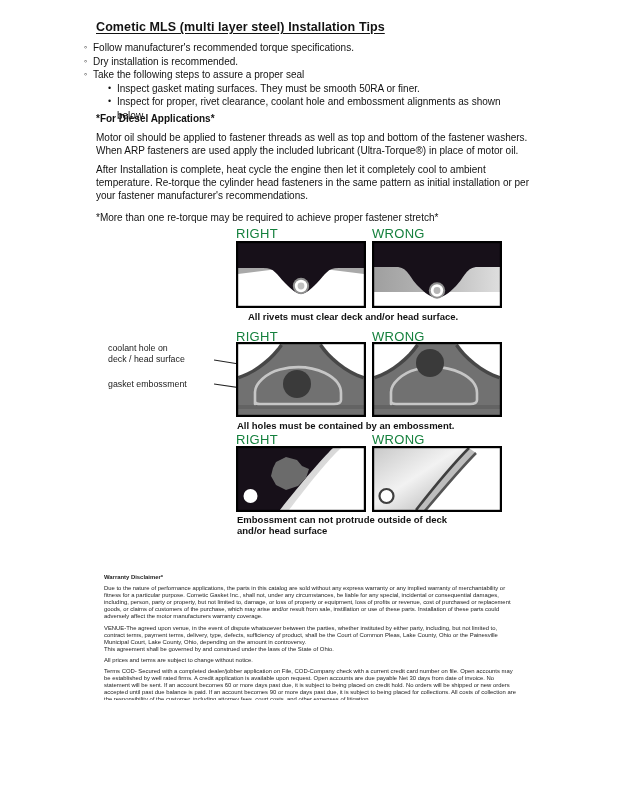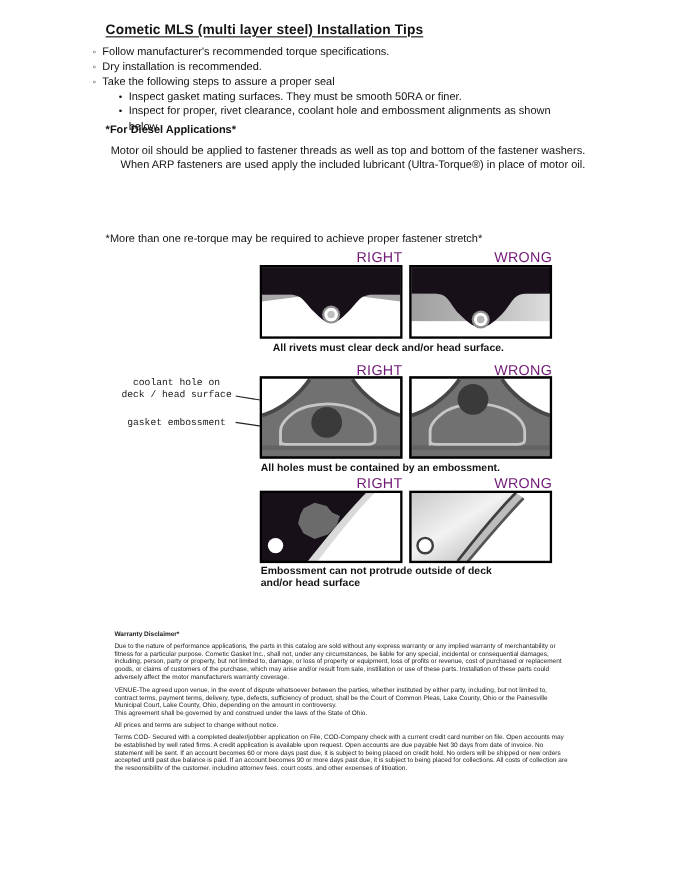--- a/index.html
+++ b/index.html
@@ -16,29 +16,29 @@
 
   .bullets { left:84px; top:41px; width:445px; font-size:10px; line-height:13.6px; }
   .bullet { display:flex; }
   .mk { width:9px; flex:0 0 9px; text-align:left; }
   .mk.open { font-size:9px; }
   .mk.filled { font-size:9px; }
   .sub { padding-left:24px; }
 
   .diesel-head { left:96px; top:113px; font-size:10px; font-weight:700; }
   .para { font-size:10px; line-height:13px; }
-  .p1 { left:96px; top:131px; width:436px;text-align:right; }
+  .p1 { left:96px; top:131px; width:436px; }
   .p2 { left:96px; top:163px; width:436px; }
   .p3 { left:96px; top:211px; width:436px; }
 
-  .dlabel { width:130px; text-align:right; font-size:13px; letter-spacing:0.3px; color:#701a75; }
+  .dlabel { width:130px; text-align:left; font-size:13px; letter-spacing:0.3px; color:#15803d; }
   .caption { font-weight:700; font-size:9.5px; line-height:11px; white-space:pre-line; }
   .dimg { display:block; }
 
-  .ann { font-size:8.8px; line-height:10.5px; text-align:center; white-space:pre-line; color:#1a1a1a;font-family:Liberation Mono, monospace; }
+  .ann { font-size:8.8px; line-height:10.5px; text-align:left; white-space:pre-line; color:#1a1a1a; }
 
   .disclaimer { left:104px; top:574px; width:414px; font-size:5.9px; line-height:7.1px; color:#222; }
   .disclaimer .dh { font-weight:700; }
   .disclaimer .dp { margin-top:4px; }
 
   .footer { left:402px; top:757px; font-size:12.5px; letter-spacing:0.3px; color:#222; }
 </style>
 </head>
 <body>
 
@@ -64,20 +64,21 @@
       <span>Inspect gasket mating surfaces.  They must be smooth 50RA or finer.</span>
     </div>
     <div class="bullet sub">
       <span class="mk filled">•</span>
       <span>Inspect for proper, rivet clearance, coolant hole and embossment alignments as shown below.</span>
     </div>
   </div>
 
   <div class="abs diesel-head">*For Diesel Applications*</div>
   <div class="abs para p1">Motor oil should be applied to fastener threads as well as top and bottom of the fastener washers. When ARP fasteners are used apply the included lubricant (Ultra-Torque®) in place of motor oil.</div>
+  <div class="abs para p2">After Installation is complete, heat cycle the engine then let it completely cool to ambient temperature. Re-torque the cylinder head fasteners in the same pattern as initial installation or per your fastener manufacturer's recommendations.</div>
   <div class="abs para p3">*More than one re-torque may be required to achieve proper fastener stretch*</div>
 
   <div class="abs dlabel" style="left:236px; top:226px;">RIGHT</div>
   <div class="abs dlabel" style="left:372px; top:226px;">WRONG</div>
 
   <svg class="abs dimg" style="left:236px; top:241px;" width="130" height="67" viewBox="0 0 130 67">
     <rect x="0" y="0" width="130" height="67" fill="#ffffff"></rect>
     <polygon points="2,26.5 46,27.5 2,33" fill="#a9a9a9"></polygon>
     <polygon points="128,26.5 84,27.5 128,33" fill="#a9a9a9"></polygon>
     <path d="M2,2 H128 V27 H103 C91,27 90,33 81,42 C73,50 70,52.5 65,52.5 C60,52.5 57,50 49,42 C40,33 39,27 27,27 H2 Z" fill="#171019"></path>

